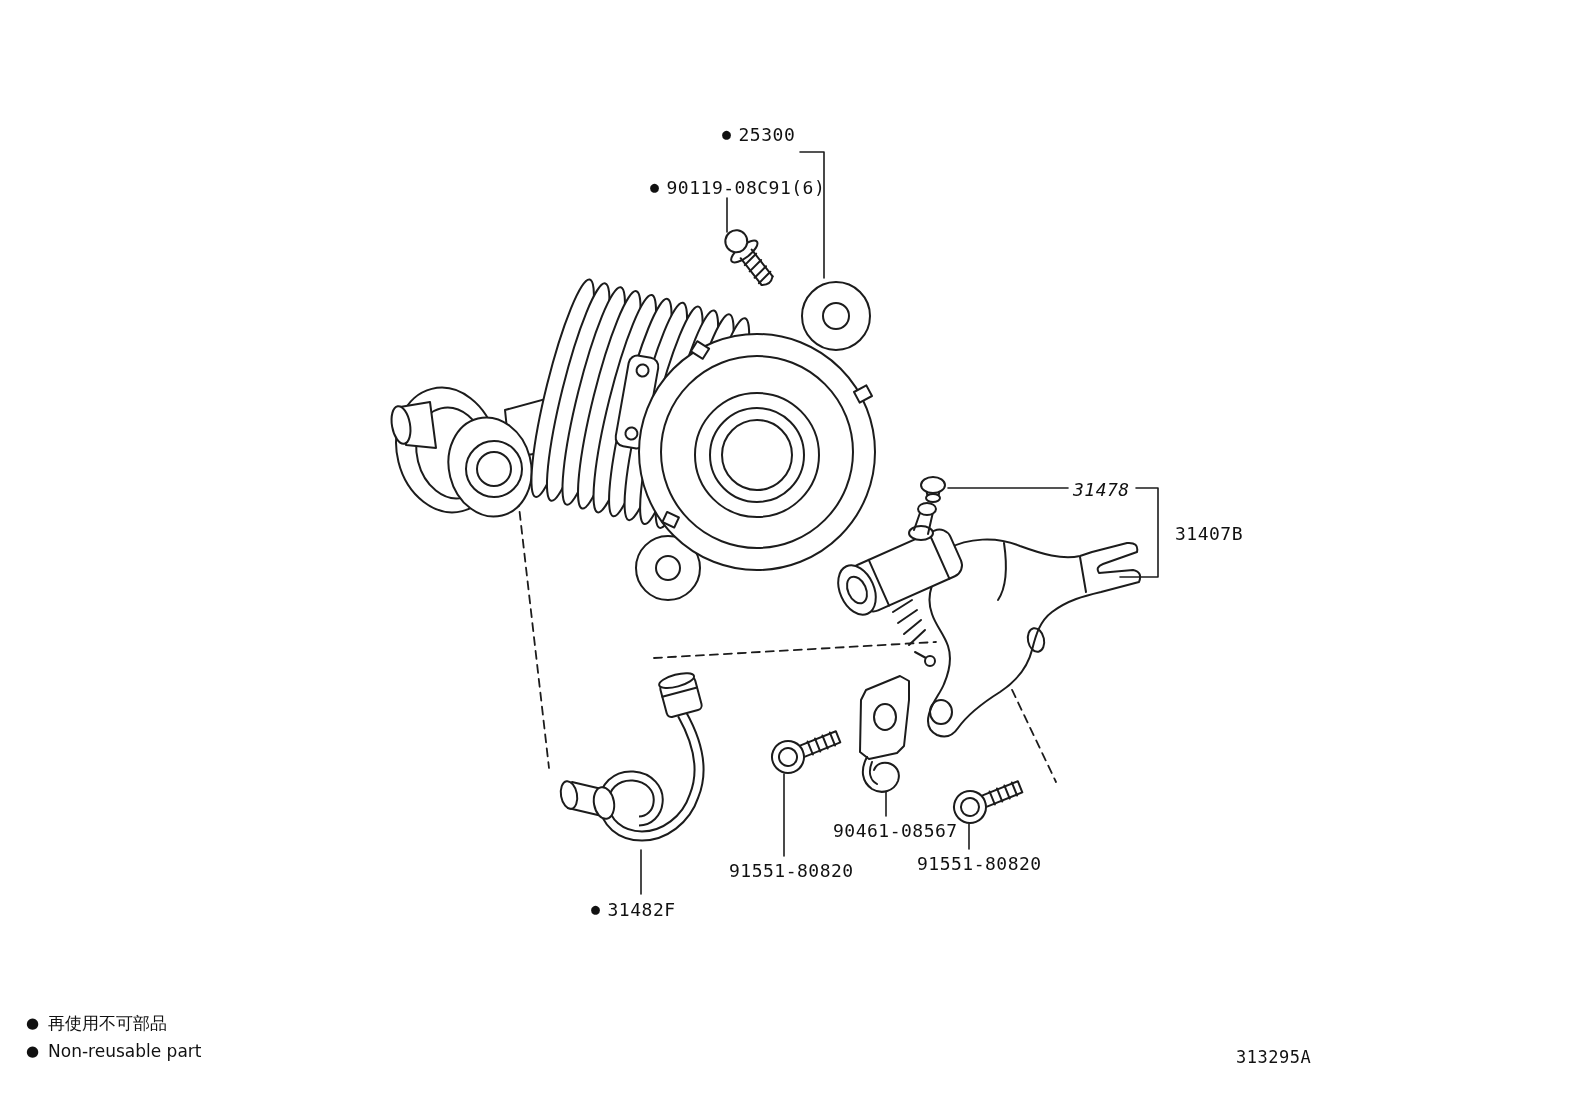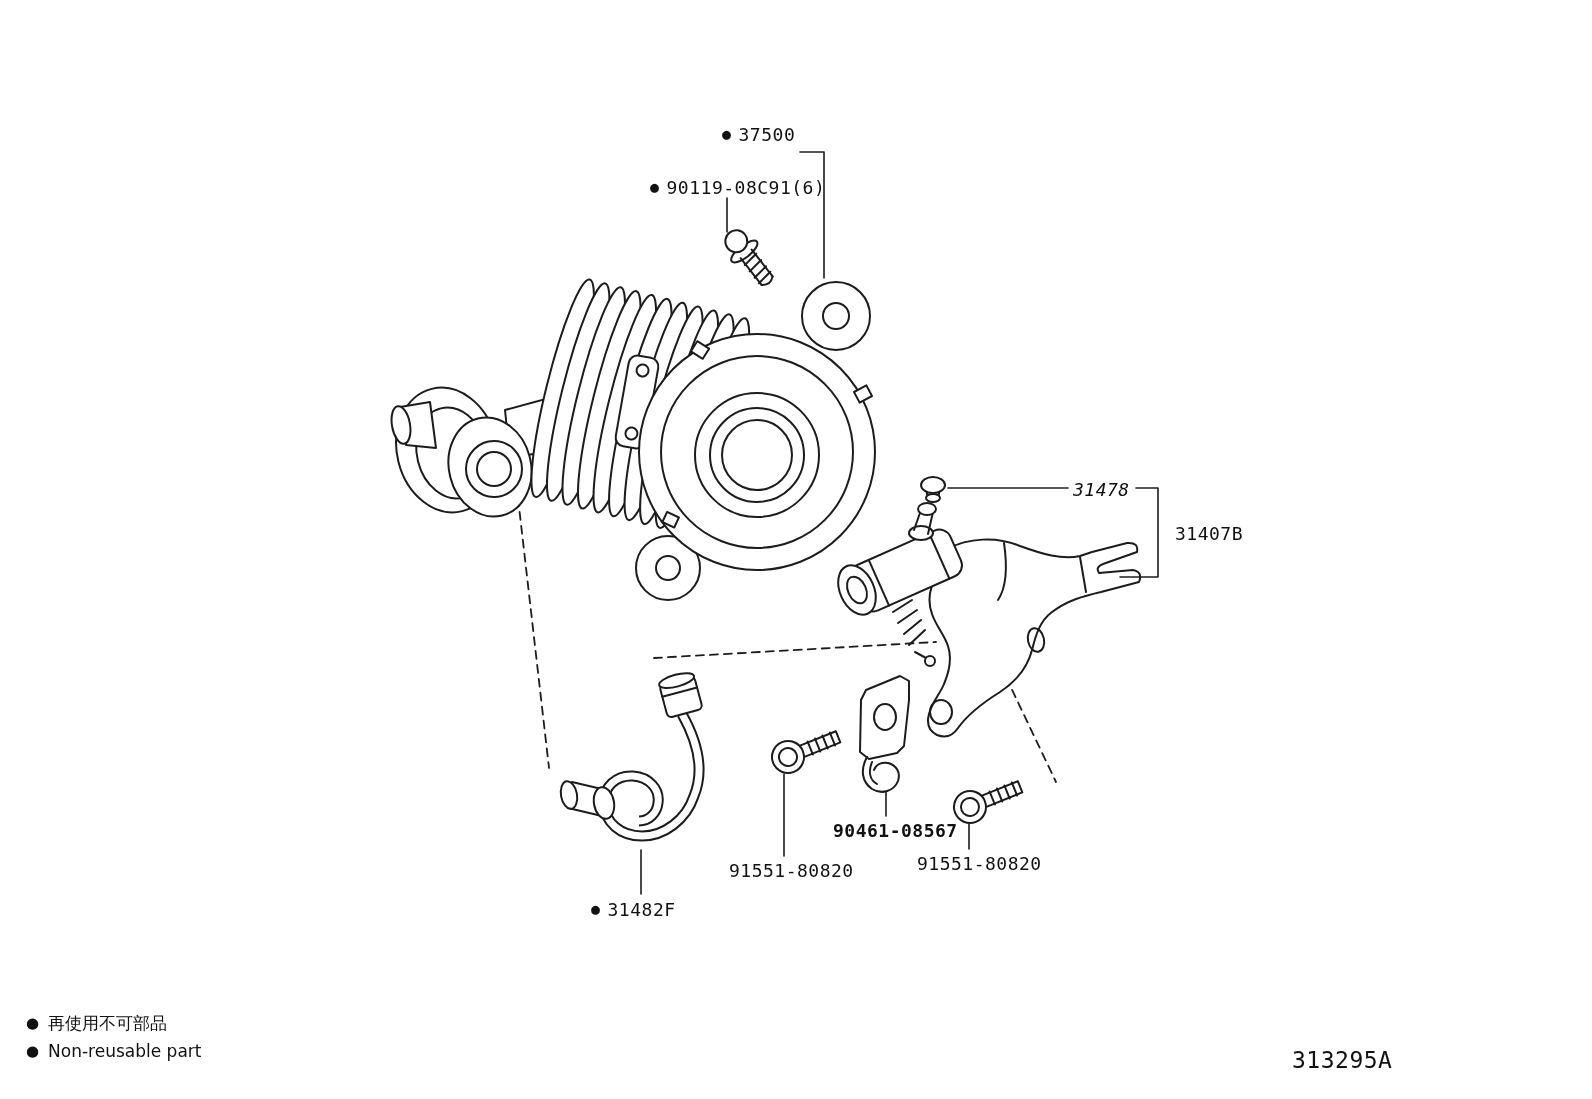--- a/index.html
+++ b/index.html
@@ -20,21 +20,21 @@
     position:absolute; display:flex; align-items:center; gap:7px;
     font-size:18px; letter-spacing:.5px; white-space:nowrap; line-height:1.2;
   }
   .b { font-size:15px; line-height:1; }
   .legend {
     position:absolute; left:26px; top:1012px;
     font-family:"DejaVu Sans","Liberation Sans",sans-serif; font-size:17px;
   }
   .legend .row { display:flex; align-items:center; gap:9px; margin-bottom:6px; }
   .code {
-    position:absolute; left:1292px; top:1047px; font-size:23px; letter-spacing:.5px;
+    position:absolute; left:1236px; top:1047px; font-size:17px; letter-spacing:.5px;
   }
 </style>
 </head>
 <body>
 
 <div class="stage">
 
   <svg class="draw" viewBox="0 0 1592 1099" aria-hidden="true">
     <g class="ink">
 
@@ -171,37 +171,37 @@
         <path d="M 886 792 L 886 816"></path>
         <path d="M 784 774 L 784 856"></path>
         <path d="M 969 824 L 969 849"></path>
         <path d="M 641 850 L 641 894"></path>
       </g>
     </g>
   </svg>
 
   <div class="co" style="left:722px; top:124px;">
     <span class="b">●</span>
-    <span>37500</span>
+    <span>25300</span>
   </div>
 
   <div class="co" style="left:650px; top:177px;">
     <span class="b">●</span>
     <span>90119-08C91(6)</span>
   </div>
 
   <div class="co" style="left:1073px; top:479px;font-style:italic;">
     <span>31478</span>
   </div>
 
   <div class="co" style="left:1175px; top:523px;justify-content:flex-end;">
     <span>31407B</span>
   </div>
 
-  <div class="co" style="left:833px; top:820px;font-weight:bold;">
+  <div class="co" style="left:833px; top:820px;">
     <span>90461-08567</span>
   </div>
 
   <div class="co" style="left:729px; top:860px;">
     <span>91551-80820</span>
   </div>
 
   <div class="co" style="left:917px; top:853px;">
     <span>91551-80820</span>
   </div>

